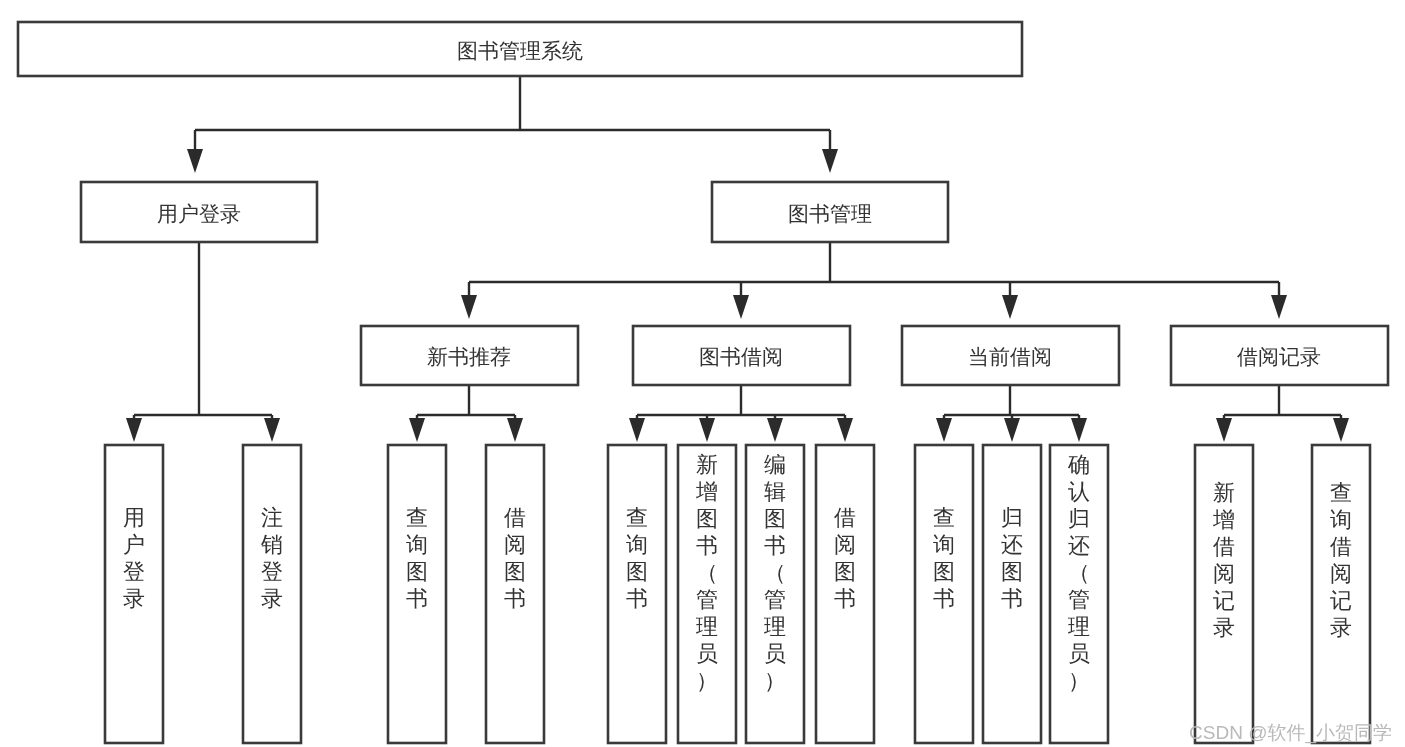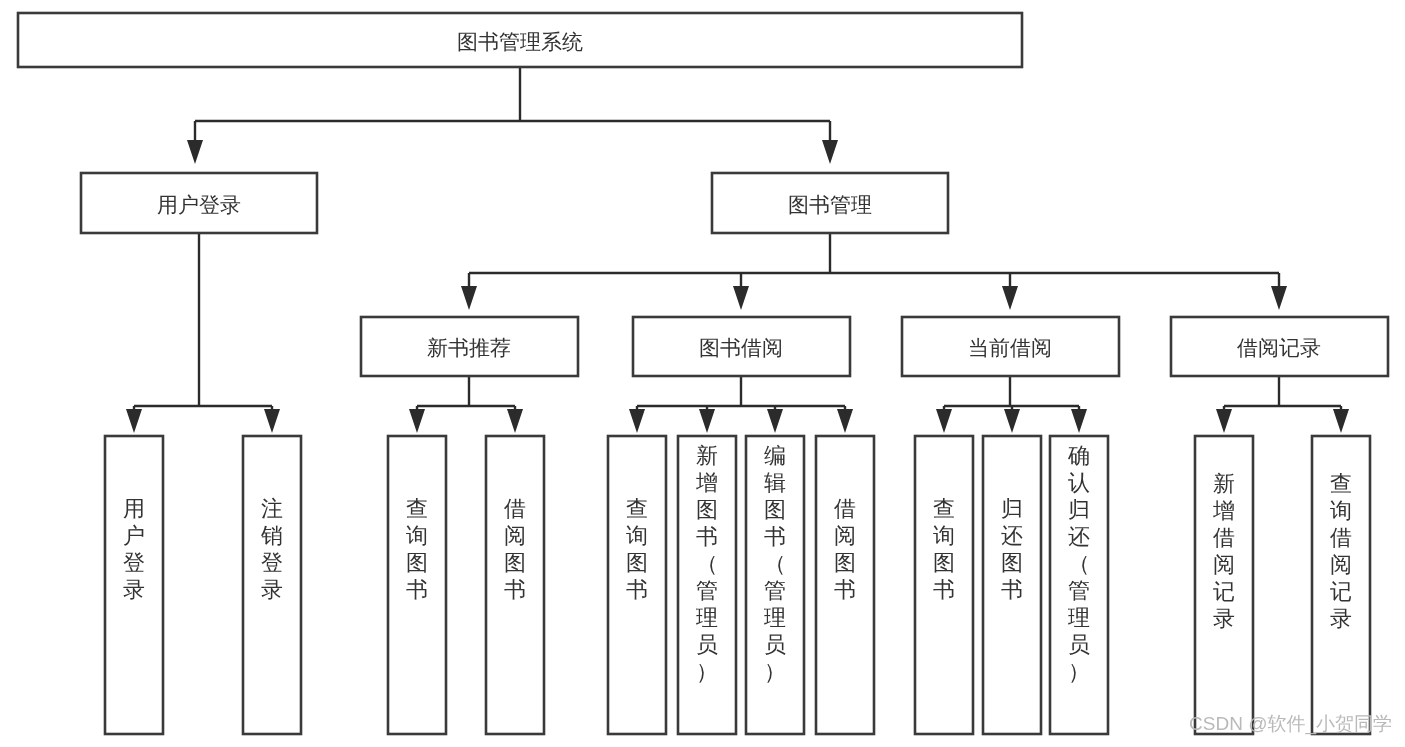--- a/index.html
+++ b/index.html
@@ -9,21 +9,21 @@
   }
   body {
     width: 1405px;
     height: 747px;
     font-family: "Liberation Sans", sans-serif;
     overflow: hidden;
     position: relative;
   }
   #diagram-root {
     position: absolute;
-    left: 0; top: 1px;
+    left: 0; top: 10px;
     width: 1405px;
     height: 632px;
   }
   svg.flow { display: block; }
   .node-rect {
     fill: #ffffff;
     stroke: #3a3a3a;
     stroke-width: 2.6;
   }
   .node-label {

